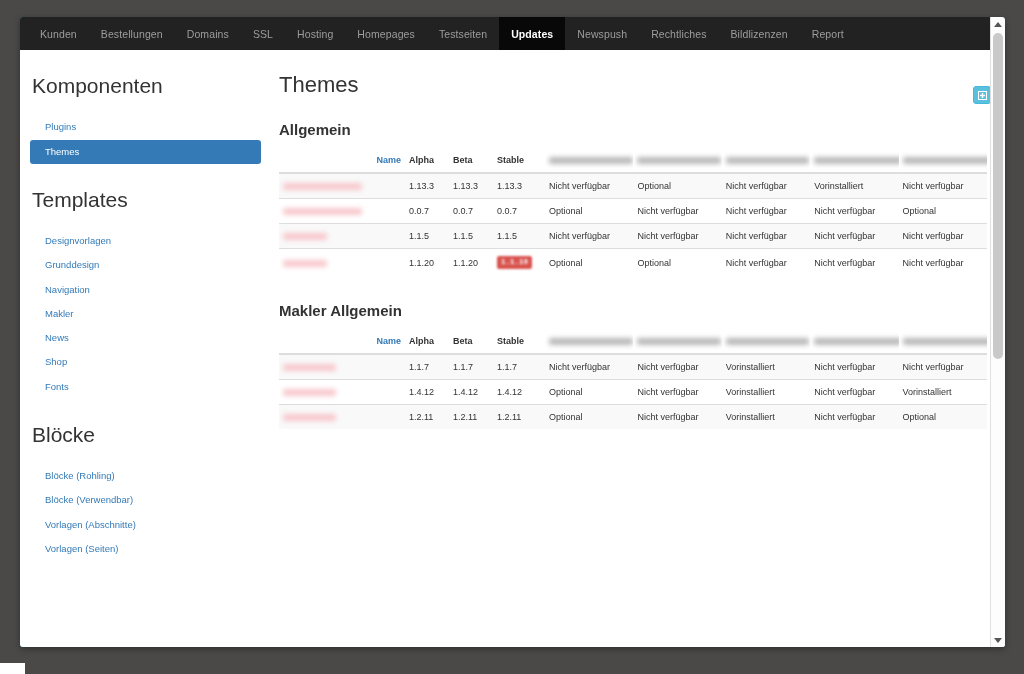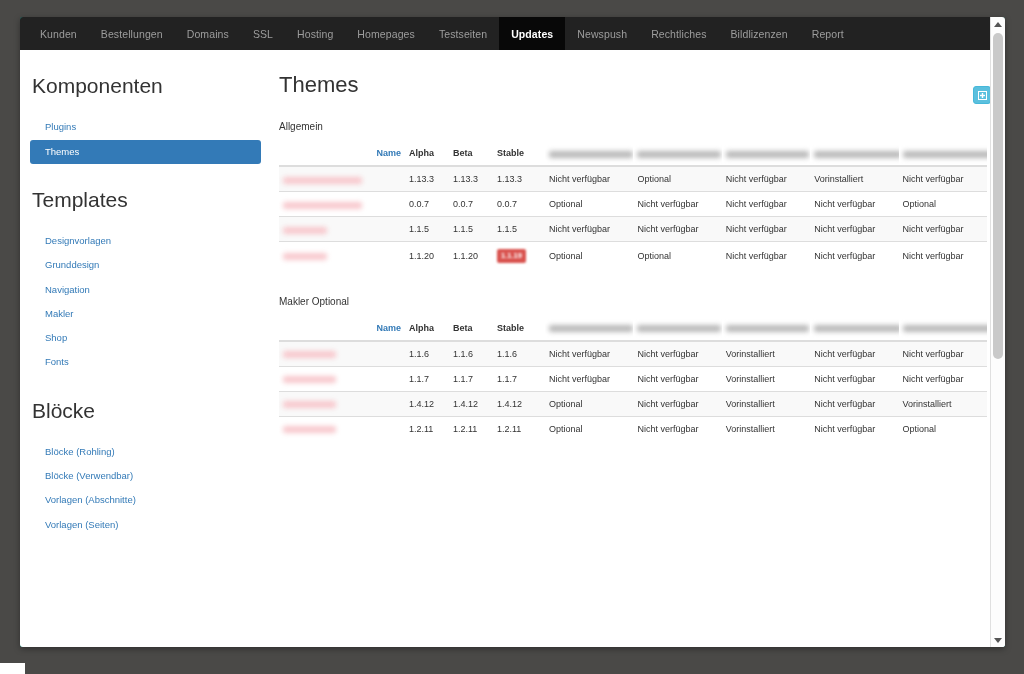--- a/index.html
+++ b/index.html
@@ -109,22 +109,22 @@
     min-width: 0;
   }
   .page-title {
     font-size: 22px;
     font-weight: normal;
     color: #333333;
     margin: 0 0 22px 0;
     line-height: 1.2;
   }
   .section-title {
-    font-size: 10px;
-    font-weight: normal;
+    font-size: 15px;
+    font-weight: bold;
     color: #333333;
     margin: 0 0 10px 0;
     line-height: 1.3;
   }
   .section + .section { margin-top: 25px; }
 
   
   .action-btn {
     position: absolute;
     right: 14px;
@@ -204,20 +204,21 @@
   .badge-danger {
     display: inline-block;
     background: #d9534f;
     color: #ffffff;
     font-size: 7.5px;
     font-weight: bold;
     line-height: 1;
     padding: 3px 4px;
     border-radius: 2px;
     filter: blur(.9px);
+    font-family: Liberation Mono, monospace;
   }
 
   
   .scrollbar {
     position: absolute;
     right: 0;
     top: 0;
     width: 15px;
     height: 630px;
     background: #fdfdfd;
@@ -297,20 +298,23 @@
           <li>
             <a class="side-link">Grunddesign</a>
           </li>
           <li>
             <a class="side-link">Navigation</a>
           </li>
           <li>
             <a class="side-link">Makler</a>
           </li>
           <li>
+            <a class="side-link">News</a>
+          </li>
+          <li>
             <a class="side-link">Shop</a>
           </li>
           <li>
             <a class="side-link">Fonts</a>
           </li>
         </ul>
         <h2 class="side-heading spaced">Blöcke</h2>
         <ul class="side-list">
           <li>
             <a class="side-link">Blöcke (Rohling)</a>
@@ -398,49 +402,38 @@
                   <td class="c-state">Optional</td>
                   <td class="c-state">Optional</td>
                   <td class="c-state">Nicht verfügbar</td>
                   <td class="c-state">Nicht verfügbar</td>
                   <td class="c-state">Nicht verfügbar</td>
                 </tr>
               </tbody>
             </table>
           </div>
           <div class="section">
-            <h2 class="section-title">Makler Optional</h2>
+            <h2 class="section-title">Makler Allgemein</h2>
             <table class="data">
               <thead>
                 <tr>
                   <th class="col-name c-name">Name</th>
                   <th class="c-ver">Alpha</th>
                   <th class="c-ver">Beta</th>
                   <th class="c-stable">Stable</th>
                   <th class="c-state"><span class="redacted head" style="width: 83.6px;">Mein Homepagepla -1</span></th>
                   <th class="c-state"><span class="redacted head" style="width: 83.6px;">Mein Homepagepl -10</span></th>
                   <th class="c-state"><span class="redacted head" style="width: 83.6px;">Makler Homepages -1</span></th>
                   <th class="c-state"><span class="redacted head" style="width: 88px;">Makler Homepages -10</span></th>
                   <th class="c-state"><span class="redacted head" style="width: 96.8px;">Mein Leistungspaket -1</span></th>
                 </tr>
               </thead>
               <tbody>
                 <tr>
                   <td class="c-name"><span class="redacted name" style="width: 52.8px;">Makler Theme</span></td>
-                  <td class="c-ver version">1.1.6</td>
-                  <td class="c-ver version">1.1.6</td>
-                  <td class="c-stable version">1.1.6</td>
-                  <td class="c-state">Nicht verfügbar</td>
-                  <td class="c-state">Nicht verfügbar</td>
-                  <td class="c-state">Vorinstalliert</td>
-                  <td class="c-state">Nicht verfügbar</td>
-                  <td class="c-state">Nicht verfügbar</td>
-                </tr>
-                <tr>
-                  <td class="c-name"><span class="redacted name" style="width: 52.8px;">Makler Theme</span></td>
                   <td class="c-ver version">1.1.7</td>
                   <td class="c-ver version">1.1.7</td>
                   <td class="c-stable version">1.1.7</td>
                   <td class="c-state">Nicht verfügbar</td>
                   <td class="c-state">Nicht verfügbar</td>
                   <td class="c-state">Vorinstalliert</td>
                   <td class="c-state">Nicht verfügbar</td>
                   <td class="c-state">Nicht verfügbar</td>
                 </tr>
                 <tr>

